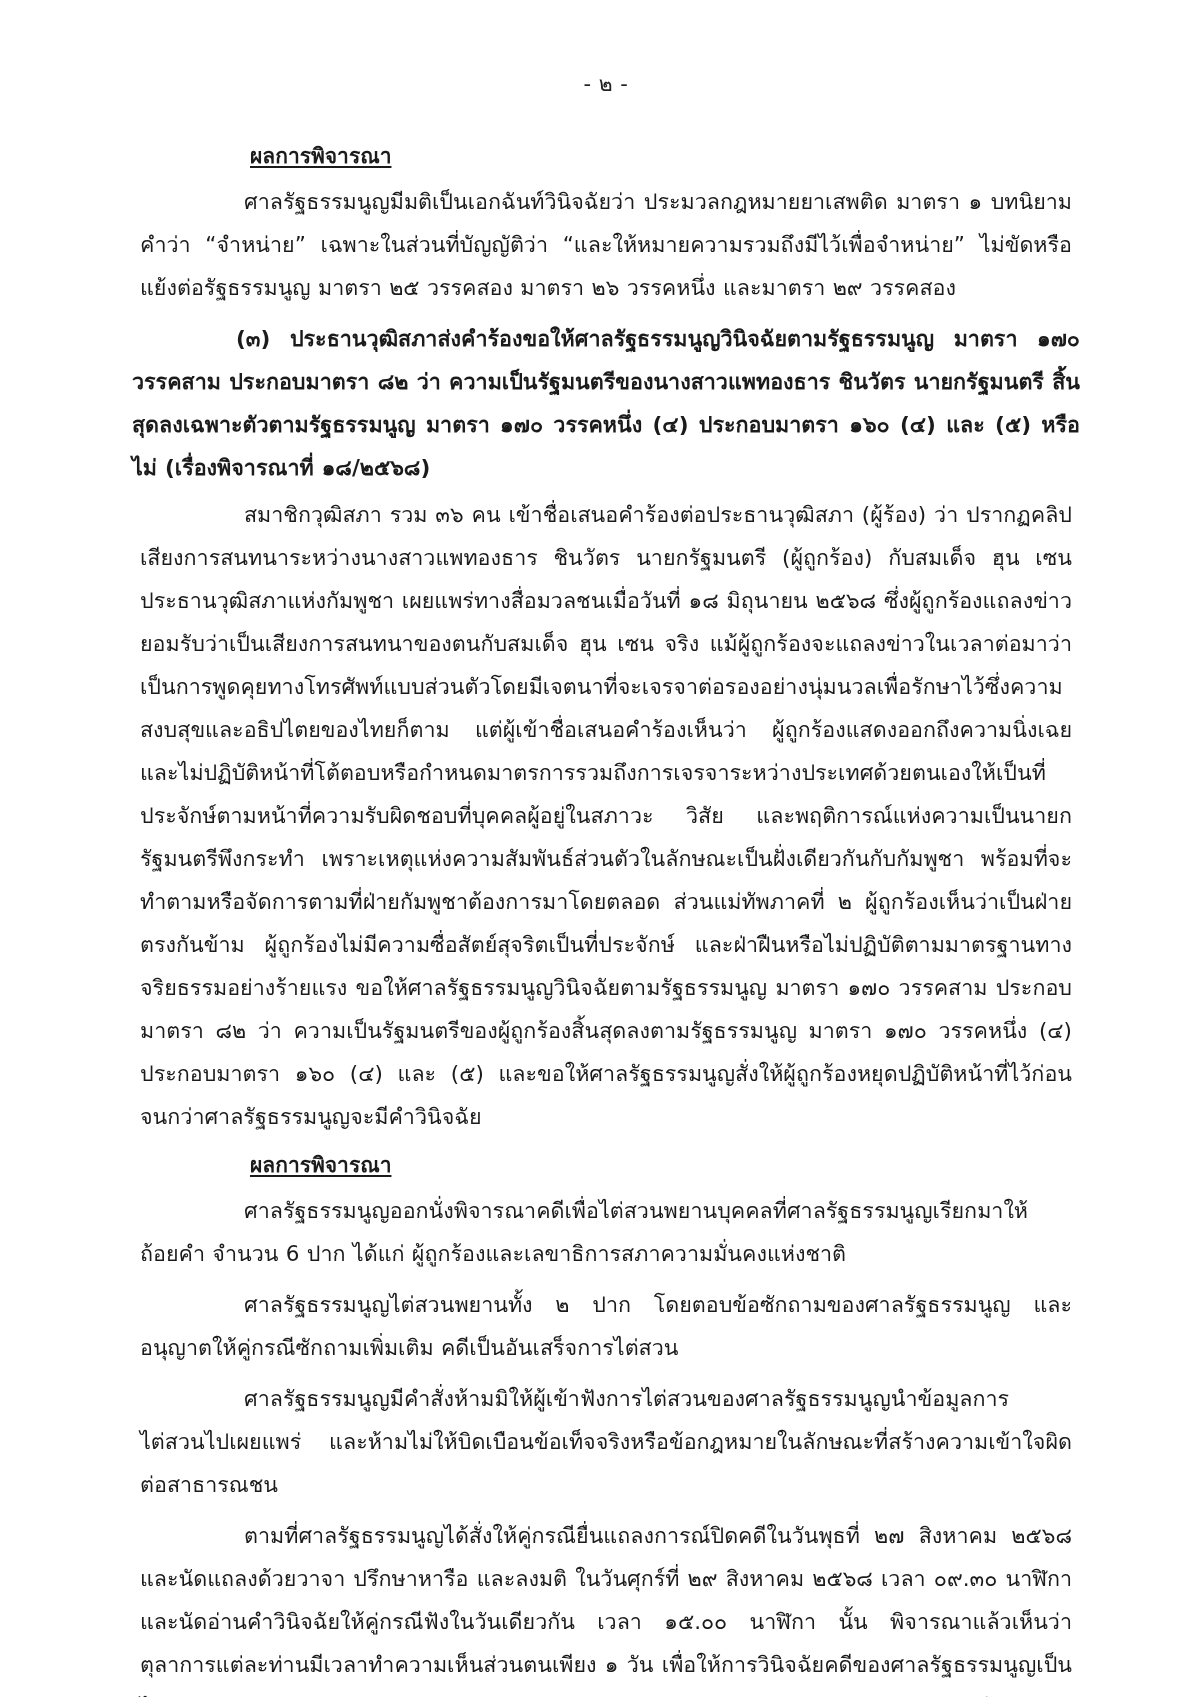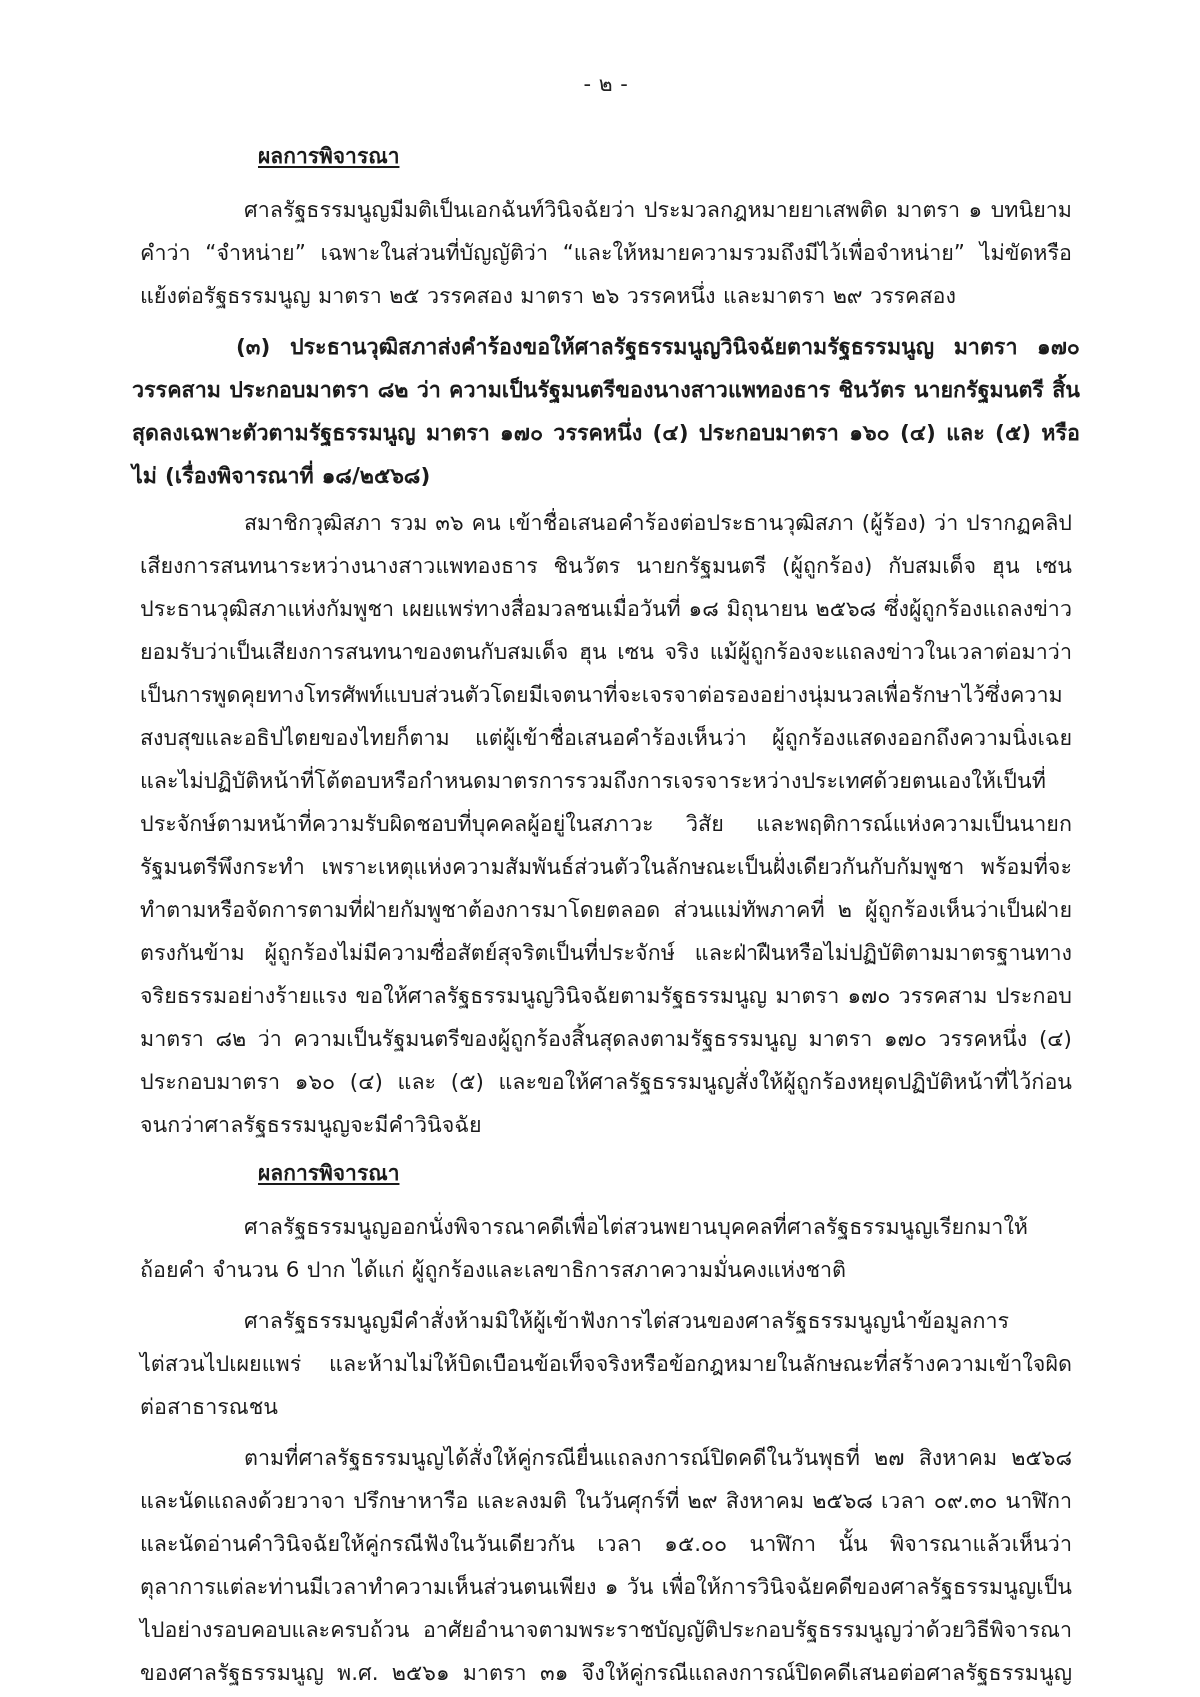--- a/index.html
+++ b/index.html
@@ -33,21 +33,21 @@
     line-height: 1;
     padding-top: 74px;
     letter-spacing: 0.5px;
     color: #222;
   }
   .section-heading {
     font-size: 21px;
     font-weight: 700;
     text-decoration: underline;
     text-underline-offset: 3px;
-    margin: 16px;
+    margin: 8px;
     padding-left: 110px;
   }
   .heading-block-1 { margin-top: 44px; }
   .heading-block-2 { margin-top: 10px; }
 
   p.body-text {
     font-size: 21.5px;
     line-height: 43px;
     text-align: justify;
     text-justify: inter-word;
@@ -83,19 +83,20 @@
     <p class="body-text para-gap-small">ศาลรัฐธรรมนูญมีมติเป็นเอกฉันท์วินิจฉัยว่า ประมวลกฎหมายยาเสพติด มาตรา ๑ บทนิยามคำว่า “จำหน่าย” เฉพาะในส่วนที่บัญญัติว่า “และให้หมายความรวมถึงมีไว้เพื่อจำหน่าย” ไม่ขัดหรือแย้งต่อรัฐธรรมนูญ มาตรา ๒๕ วรรคสอง มาตรา ๒๖ วรรคหนึ่ง และมาตรา ๒๙ วรรคสอง</p>
 
     <p class="bold-block para-gap-large">(๓) ประธานวุฒิสภาส่งคำร้องขอให้ศาลรัฐธรรมนูญวินิจฉัยตามรัฐธรรมนูญ มาตรา ๑๗๐ วรรคสาม ประกอบมาตรา ๘๒ ว่า ความเป็นรัฐมนตรีของนางสาวแพทองธาร ชินวัตร นายกรัฐมนตรี สิ้นสุดลงเฉพาะตัวตามรัฐธรรมนูญ มาตรา ๑๗๐ วรรคหนึ่ง (๔) ประกอบมาตรา ๑๖๐ (๔) และ (๕) หรือไม่ (เรื่องพิจารณาที่ ๑๘/๒๕๖๘)</p>
 
     <p class="body-text para-gap-small">สมาชิกวุฒิสภา รวม ๓๖ คน เข้าชื่อเสนอคำร้องต่อประธานวุฒิสภา (ผู้ร้อง) ว่า ปรากฏคลิปเสียงการสนทนาระหว่างนางสาวแพทองธาร ชินวัตร นายกรัฐมนตรี (ผู้ถูกร้อง) กับสมเด็จ ฮุน เซน ประธานวุฒิสภาแห่งกัมพูชา เผยแพร่ทางสื่อมวลชนเมื่อวันที่ ๑๘ มิถุนายน ๒๕๖๘ ซึ่งผู้ถูกร้องแถลงข่าวยอมรับว่าเป็นเสียงการสนทนาของตนกับสมเด็จ ฮุน เซน จริง แม้ผู้ถูกร้องจะแถลงข่าวในเวลาต่อมาว่าเป็นการพูดคุยทางโทรศัพท์แบบส่วนตัวโดยมีเจตนาที่จะเจรจาต่อรองอย่างนุ่มนวลเพื่อรักษาไว้ซึ่งความสงบสุขและอธิปไตยของไทยก็ตาม แต่ผู้เข้าชื่อเสนอคำร้องเห็นว่า ผู้ถูกร้องแสดงออกถึงความนิ่งเฉยและไม่ปฏิบัติหน้าที่โต้ตอบหรือกำหนดมาตรการรวมถึงการเจรจาระหว่างประเทศด้วยตนเองให้เป็นที่ประจักษ์ตามหน้าที่ความรับผิดชอบที่บุคคลผู้อยู่ในสภาวะ วิสัย และพฤติการณ์แห่งความเป็นนายกรัฐมนตรีพึงกระทำ เพราะเหตุแห่งความสัมพันธ์ส่วนตัวในลักษณะเป็นฝั่งเดียวกันกับกัมพูชา พร้อมที่จะทำตามหรือจัดการตามที่ฝ่ายกัมพูชาต้องการมาโดยตลอด ส่วนแม่ทัพภาคที่ ๒ ผู้ถูกร้องเห็นว่าเป็นฝ่ายตรงกันข้าม ผู้ถูกร้องไม่มีความซื่อสัตย์สุจริตเป็นที่ประจักษ์ และฝ่าฝืนหรือไม่ปฏิบัติตามมาตรฐานทางจริยธรรมอย่างร้ายแรง ขอให้ศาลรัฐธรรมนูญวินิจฉัยตามรัฐธรรมนูญ มาตรา ๑๗๐ วรรคสาม ประกอบมาตรา ๘๒ ว่า ความเป็นรัฐมนตรีของผู้ถูกร้องสิ้นสุดลงตามรัฐธรรมนูญ มาตรา ๑๗๐ วรรคหนึ่ง (๔) ประกอบมาตรา ๑๖๐ (๔) และ (๕) และขอให้ศาลรัฐธรรมนูญสั่งให้ผู้ถูกร้องหยุดปฏิบัติหน้าที่ไว้ก่อนจนกว่าศาลรัฐธรรมนูญจะมีคำวินิจฉัย</p>
 
     <div class="section-heading heading-block-2">ผลการพิจารณา</div>
 
     <p class="body-text">ศาลรัฐธรรมนูญออกนั่งพิจารณาคดีเพื่อไต่สวนพยานบุคคลที่ศาลรัฐธรรมนูญเรียกมาให้ถ้อยคำ จำนวน 6 ปาก ได้แก่ ผู้ถูกร้องและเลขาธิการสภาความมั่นคงแห่งชาติ</p>
 
+    <p class="body-text">ศาลรัฐธรรมนูญไต่สวนพยานทั้ง ๒ ปาก โดยตอบข้อซักถามของศาลรัฐธรรมนูญ และอนุญาตให้คู่กรณีซักถามเพิ่มเติม คดีเป็นอันเสร็จการไต่สวน</p>
 
     <p class="body-text">ศาลรัฐธรรมนูญมีคำสั่งห้ามมิให้ผู้เข้าฟังการไต่สวนของศาลรัฐธรรมนูญนำข้อมูลการไต่สวนไปเผยแพร่ และห้ามไม่ให้บิดเบือนข้อเท็จจริงหรือข้อกฎหมายในลักษณะที่สร้างความเข้าใจผิดต่อสาธารณชน</p>
 
     <p class="body-text">ตามที่ศาลรัฐธรรมนูญได้สั่งให้คู่กรณียื่นแถลงการณ์ปิดคดีในวันพุธที่ ๒๗ สิงหาคม ๒๕๖๘ และนัดแถลงด้วยวาจา ปรึกษาหารือ และลงมติ ในวันศุกร์ที่ ๒๙ สิงหาคม ๒๕๖๘ เวลา ๐๙.๓๐ นาฬิกา และนัดอ่านคำวินิจฉัยให้คู่กรณีฟังในวันเดียวกัน เวลา ๑๕.๐๐ นาฬิกา นั้น พิจารณาแล้วเห็นว่า ตุลาการแต่ละท่านมีเวลาทำความเห็นส่วนตนเพียง ๑ วัน เพื่อให้การวินิจฉัยคดีของศาลรัฐธรรมนูญเป็นไปอย่างรอบคอบและครบถ้วน อาศัยอำนาจตามพระราชบัญญัติประกอบรัฐธรรมนูญว่าด้วยวิธีพิจารณาของศาลรัฐธรรมนูญ พ.ศ. ๒๕๖๑ มาตรา ๓๑ จึงให้คู่กรณีแถลงการณ์ปิดคดีเสนอต่อศาลรัฐธรรมนูญภายในวันจันทร์ที่ ๒๕ สิงหาคม ๒๕๖๘ หากไม่ยื่นภายในกำหนดเวลา ให้ถือว่าไม่ติดใจยื่น ส่วนนัดแถลงด้วยวาจา ปรึกษาหารือ และลงมติ และนัดอ่านคำวินิจฉัย เป็นไปตามกำหนดเดิม</p>
 
   </div>
 </div>
 
 </body></html>

